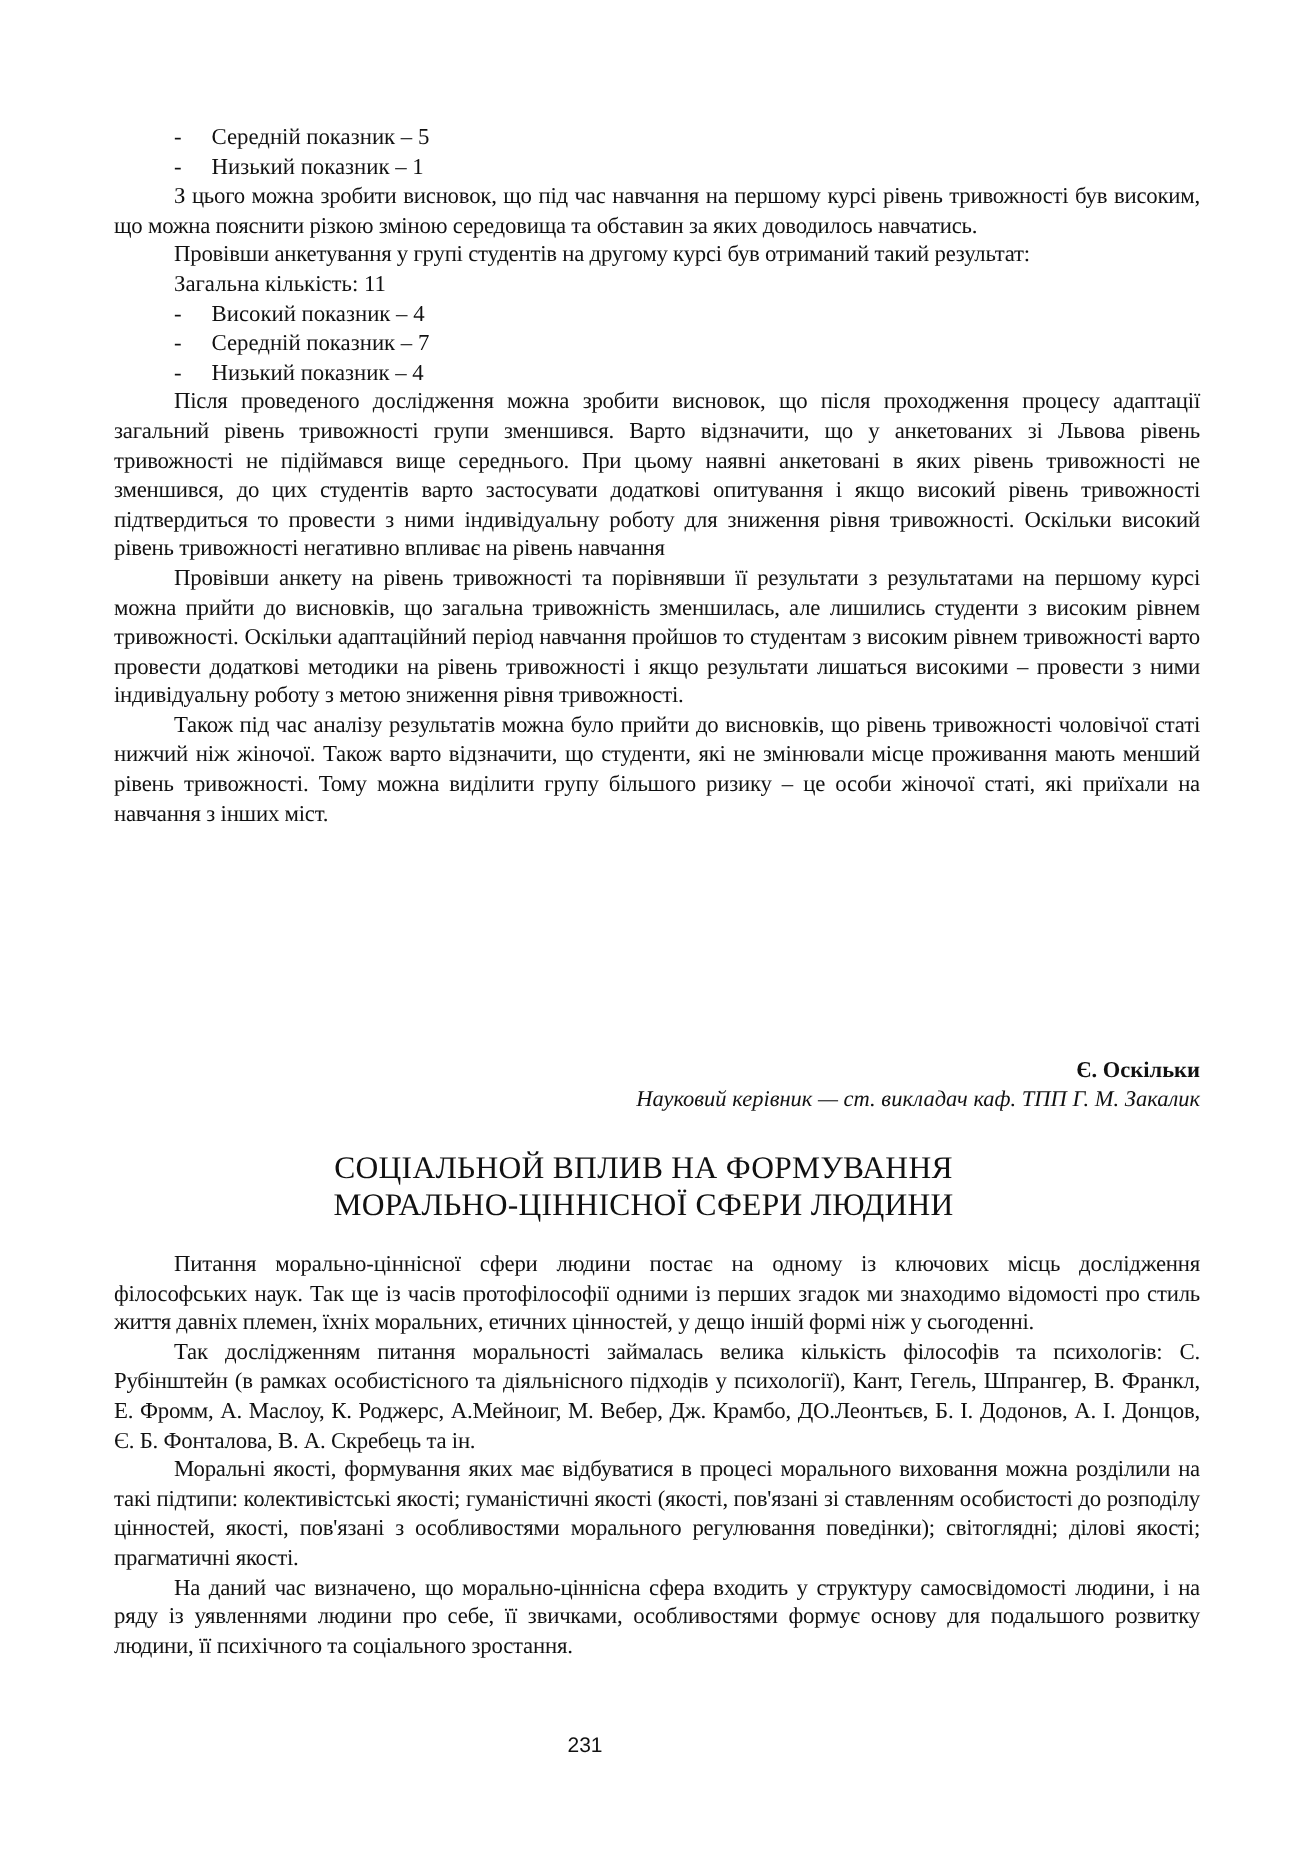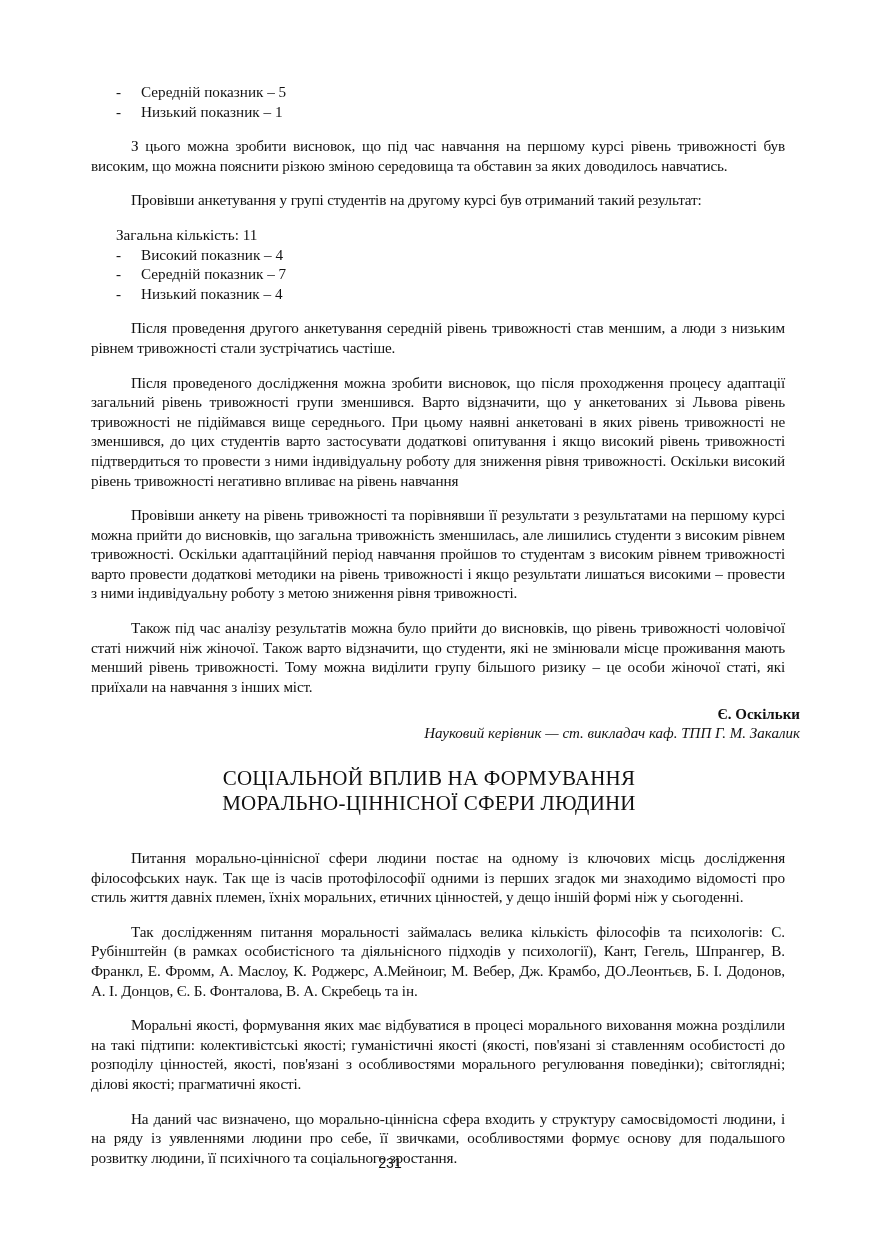--- a/index.html
+++ b/index.html
@@ -4,21 +4,21 @@
 <style>
   html, body { margin: 0; padding: 0; background: #ffffff; }
   body { width: 876px; height: 1240px; position: relative; overflow: hidden; }
   .page {
     position: absolute; left: 0; top: 0; width: 876px; height: 1240px;
     font-family: "Liberation Serif", serif; color: #111; background: #fff;
   }
   .col { position: absolute; left: 76px; width: 724px; }
   .p {
     font-size: 15.2px; line-height: 19.6px; text-align: justify;
-    margin: 15px; text-indent: 40px; letter-spacing: -0.15px;
+    margin: 0; text-indent: 40px; letter-spacing: -0.15px;
   }
   .dash-item { font-size: 15.2px; line-height: 19.6px; margin: 0; position: relative; padding-left: 65px; }
   .dash-item .dash { position: absolute; left: 40px; }
   .indent-line { font-size: 15.2px; line-height: 19.6px; margin: 0; padding-left: 40px; }
   .author {
     position: absolute; right: 76px; top: 706px; font-weight: bold; font-size: 15px; text-align: right;
   }
   .advisor {
     position: absolute; right: 76px; top: 725px; font-style: italic; font-size: 15px; text-align: right; margin-left: 12px;
   }
@@ -39,21 +39,20 @@
 
   <div class="col" style="top:82px;">
     <div class="dash-item"><span class="dash">-</span><span>Середній показник – 5</span></div>
     <div class="dash-item"><span class="dash">-</span><span>Низький показник – 1</span></div>
     <p class="p">З цього можна зробити висновок, що під час навчання на першому курсі рівень тривожності був високим, що можна пояснити різкою зміною середовища та обставин за яких доводилось навчатись.</p>
     <p class="p">Провівши анкетування у групі студентів на другому курсі був отриманий такий результат:</p>
     <div class="indent-line">Загальна кількість: 11</div>
     <div class="dash-item"><span class="dash">-</span><span>Високий показник – 4</span></div>
     <div class="dash-item"><span class="dash">-</span><span>Середній показник – 7</span></div>
     <div class="dash-item"><span class="dash">-</span><span>Низький показник – 4</span></div>
-    <p class="p">Після проведення другого анкетування середній рівень тривожності став меншим, а люди з низьким рівнем тривожності стали зустрічатись частіше.</p>
     <p class="p">Після проведеного дослідження можна зробити висновок, що після проходження процесу адаптації загальний рівень тривожності групи зменшився. Варто відзначити, що у анкетованих зі Львова рівень тривожності не підіймався вище середнього. При цьому наявні анкетовані в яких рівень тривожності не зменшився, до цих студентів варто застосувати додаткові опитування і якщо високий рівень тривожності підтвердиться то провести з ними індивідуальну роботу для зниження рівня тривожності. Оскільки високий рівень тривожності негативно впливає на рівень навчання</p>
     <p class="p">Провівши анкету на рівень тривожності та порівнявши її результати з результатами на першому курсі можна прийти до висновків, що загальна тривожність зменшилась, але лишились студенти з високим рівнем тривожності. Оскільки адаптаційний період навчання пройшов то студентам з високим рівнем тривожності варто провести додаткові методики на рівень тривожності і якщо результати лишаться високими – провести з ними індивідуальну роботу з метою зниження рівня тривожності.</p>
     <p class="p">Також під час аналізу результатів можна було прийти до висновків, що рівень тривожності чоловічої статі нижчий ніж жіночої. Також варто відзначити, що студенти, які не змінювали місце проживання мають менший рівень тривожності. Тому можна виділити групу більшого ризику – це особи жіночої статі, які приїхали на навчання з інших міст.</p>
   </div>
 
   <div class="author">Є. Оскільки</div>
   <div class="advisor">Науковий керівник — ст. викладач каф. ТПП Г. М. Закалик</div>
 
   <div class="title">
     <div>СОЦІАЛЬНОЙ ВПЛИВ НА ФОРМУВАННЯ</div>

